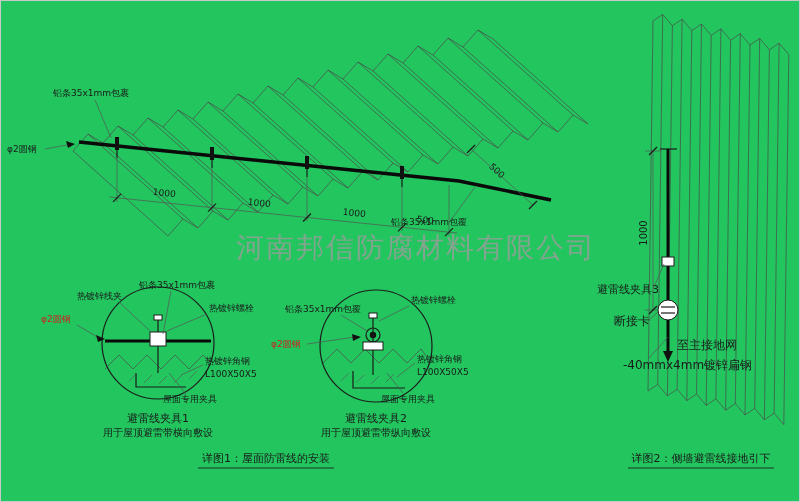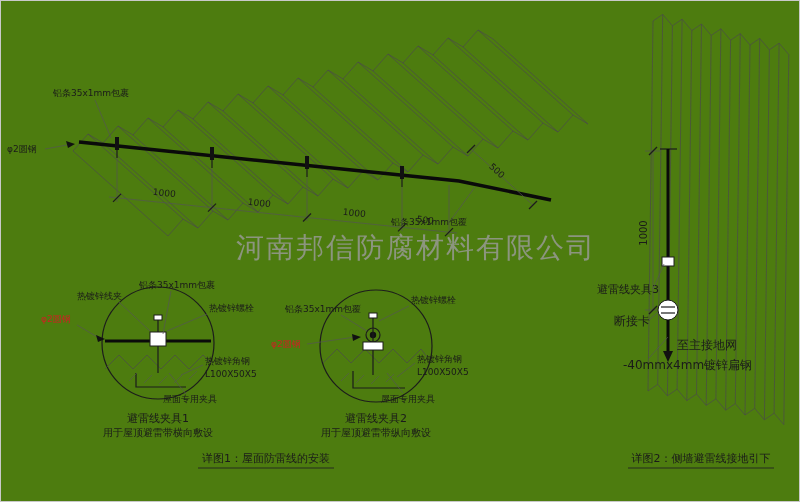--- a/index.html
+++ b/index.html
@@ -1,17 +1,17 @@
 <!DOCTYPE html>
 <html><head>
 <meta charset="utf-8">
 <style>
   html,body{margin:0;padding:0;background:#fff;}
   .canvas{
-    position:relative;width:800px;height:502px;background:#4d7c0f;
+    position:relative;width:800px;height:502px;background:#22c55e;
     border:1px solid #c9c9c9;box-sizing:border-box;overflow:hidden;
     font-family:"DejaVu Sans",sans-serif;
   }
   svg{position:absolute;left:0;top:0;}
   svg text{font-family:"DejaVu Sans",sans-serif;fill:#1a1a1a;}
   .sheet{fill:none;stroke:#4a4a4a;stroke-width:0.7;}
   .thin{fill:none;stroke:#4a4a4a;stroke-width:0.7;}
   .med{fill:none;stroke:#1c1c1c;stroke-width:1.2;}
   .wire{fill:none;stroke:#0a0a0a;stroke-width:3.5;}
   .wire2{fill:none;stroke:#0a0a0a;stroke-width:3;}

